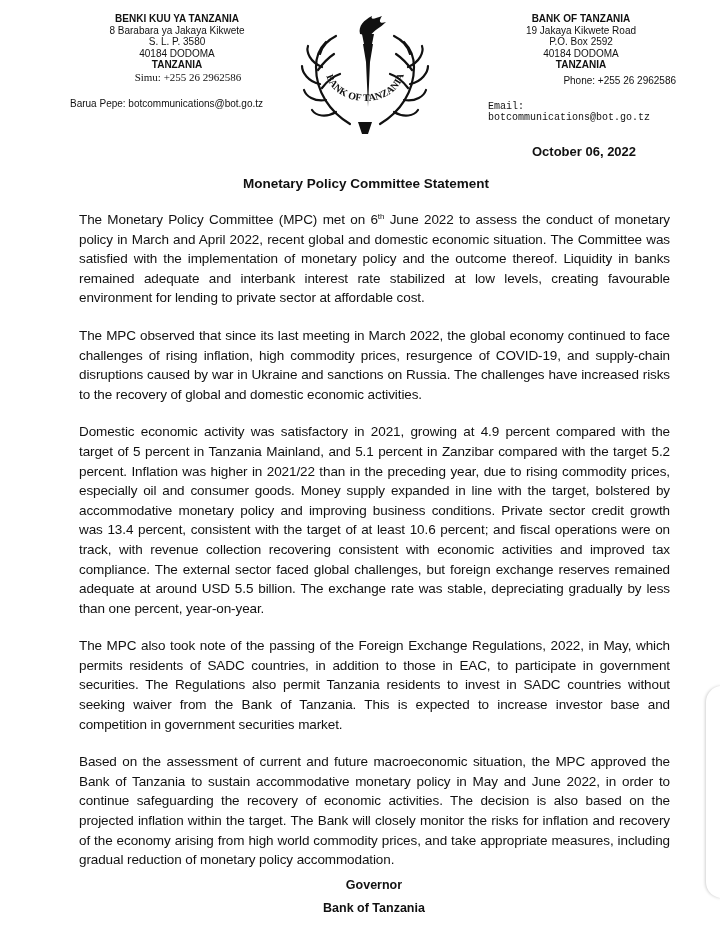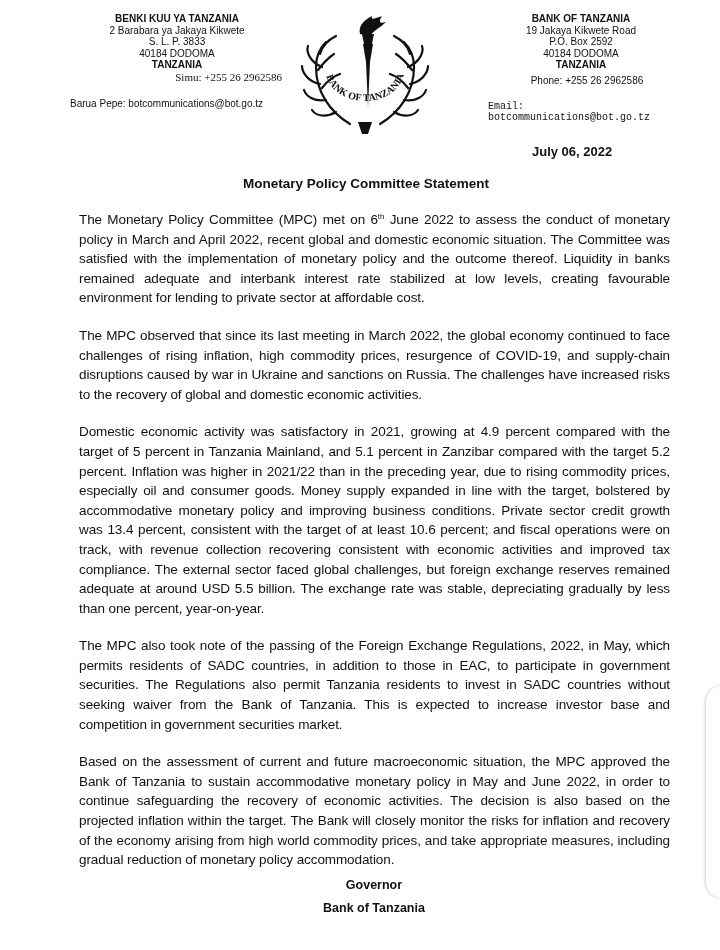--- a/index.html
+++ b/index.html
@@ -6,22 +6,22 @@
   body {
     width: 720px; height: 950px; position: relative; overflow: hidden;
     font-family: "Liberation Sans", sans-serif; color: #111111;
   }
   .letterhead-left, .letterhead-right {
     position: absolute; text-align: center; font-size: 10px; line-height: 11.6px;
   }
   .letterhead-left { left: 72px; top: 13px; width: 210px; }
   .letterhead-right { left: 486px; top: 13px; width: 190px; }
   .bold { font-weight: bold; }
-  .serif-line { font-family: "Liberation Serif", serif; font-size: 11px; text-align: right; padding-left: 22px; margin-top: 1px; }
-  .phone-line { text-align: center; padding-left: 12px; margin-top: 4px; font-size: 10px; }
+  .serif-line { font-family: "Liberation Serif", serif; font-size: 11px; text-align: center; padding-left: 22px; margin-top: 1px; }
+  .phone-line { text-align: right; padding-left: 12px; margin-top: 4px; font-size: 10px; }
   .email-line { margin-top: 14px; font-size: 10px; text-align: left; }
   .email-left { margin-left: -2px; }
   .email-right { padding-left: 2px; font-family: Liberation Mono, monospace; }
   .logo {
     position: absolute; left: 300px; top: 12px; width: 130px; height: 125px;
   }
   .date {
     position: absolute; left: 532px; top: 144px; font-size: 13px; font-weight: bold;
   }
   .title {
@@ -45,22 +45,22 @@
     position: absolute; left: 706px; top: 686px; width: 40px; height: 212px;
     border-radius: 16px; background: #ffffff;
     box-shadow: -1px 0 3px rgba(0,0,0,0.18);
   }
 </style>
 </head>
 <body>
 
 <div class="letterhead-left">
   <div class="bold">BENKI KUU YA TANZANIA</div>
-  <div>2 Barabara ya Jakaya Kikwete</div>
-  <div>S. L. P. 3833</div>
+  <div>8 Barabara ya Jakaya Kikwete</div>
+  <div>S. L. P. 3580</div>
   <div>40184 DODOMA</div>
   <div class="bold">TANZANIA</div>
   <div class="serif-line">Simu:  +255 26 2962586</div>
   <div class="email-line email-left">Barua Pepe: botcommunications@bot.go.tz</div>
 </div>
 
 <div class="logo">
   <svg width="130" height="125" viewBox="0 0 130 125">
 
     <path d="M60 22 C58 14 64 8 72 4 C70 9 76 6 82 4 C78 10 80 12 86 10 C80 16 74 18 70 24 Z" fill="#111"></path>
@@ -104,21 +104,21 @@
 <div class="letterhead-right">
   <div class="bold">BANK OF TANZANIA</div>
   <div>19 Jakaya Kikwete Road</div>
   <div>P.O. Box 2592</div>
   <div>40184 DODOMA</div>
   <div class="bold">TANZANIA</div>
   <div class="phone-line">Phone:  +255 26 2962586</div>
   <div class="email-line email-right">Email: botcommunications@bot.go.tz</div>
 </div>
 
-<div class="date">July 06, 2022</div>
+<div class="date">October 06, 2022</div>
 
 <div class="title">Monetary Policy Committee Statement</div>
 
 <div class="body-text">
   <p class="para"><span>The Monetary Policy Committee (MPC) met on 6</span><sup>th</sup><span> June 2022 to assess the conduct of monetary policy in March and April 2022, recent global and domestic economic situation. The Committee was satisfied with the implementation of monetary policy and the outcome thereof. Liquidity in banks remained adequate and interbank interest rate stabilized at low levels, creating favourable environment for lending to private sector at affordable cost.</span></p>
   <p class="para">The MPC observed that since its last meeting in March 2022, the global economy continued to face challenges of rising inflation, high commodity prices, resurgence of COVID-19, and supply-chain disruptions caused by war in Ukraine and sanctions on Russia. The challenges have increased risks to the recovery of global and domestic economic activities.</p>
   <p class="para">Domestic economic activity was satisfactory in 2021, growing at 4.9 percent compared with the target of 5 percent in Tanzania Mainland, and 5.1 percent in Zanzibar compared with the target 5.2 percent. Inflation was higher in 2021/22 than in the preceding year, due to rising commodity prices, especially oil and consumer goods. Money supply expanded in line with the target, bolstered by accommodative monetary policy and improving business conditions. Private sector credit growth was 13.4 percent, consistent with the target of at least 10.6 percent; and fiscal operations were on track, with revenue collection recovering consistent with economic activities and improved tax compliance. The external sector faced global challenges, but foreign exchange reserves remained adequate at around USD 5.5 billion. The exchange rate was stable, depreciating gradually by less than one percent, year-on-year.</p>
   <p class="para">The MPC also took note of the passing of the Foreign Exchange Regulations, 2022, in May, which permits residents of SADC countries, in addition to those in EAC, to participate in government securities. The Regulations also permit Tanzania residents to invest in SADC countries without seeking waiver from the Bank of Tanzania. This is expected to increase investor base and competition in government securities market.</p>
   <p class="para">Based on the assessment of current and future macroeconomic situation, the MPC approved the Bank of Tanzania to sustain accommodative monetary policy in May and June 2022, in order to continue safeguarding the recovery of economic activities. The decision is also based on the projected inflation within the target. The Bank will closely monitor the risks for inflation and recovery of the economy arising from high world commodity prices, and take appropriate measures, including gradual reduction of monetary policy accommodation.</p>
 </div>

